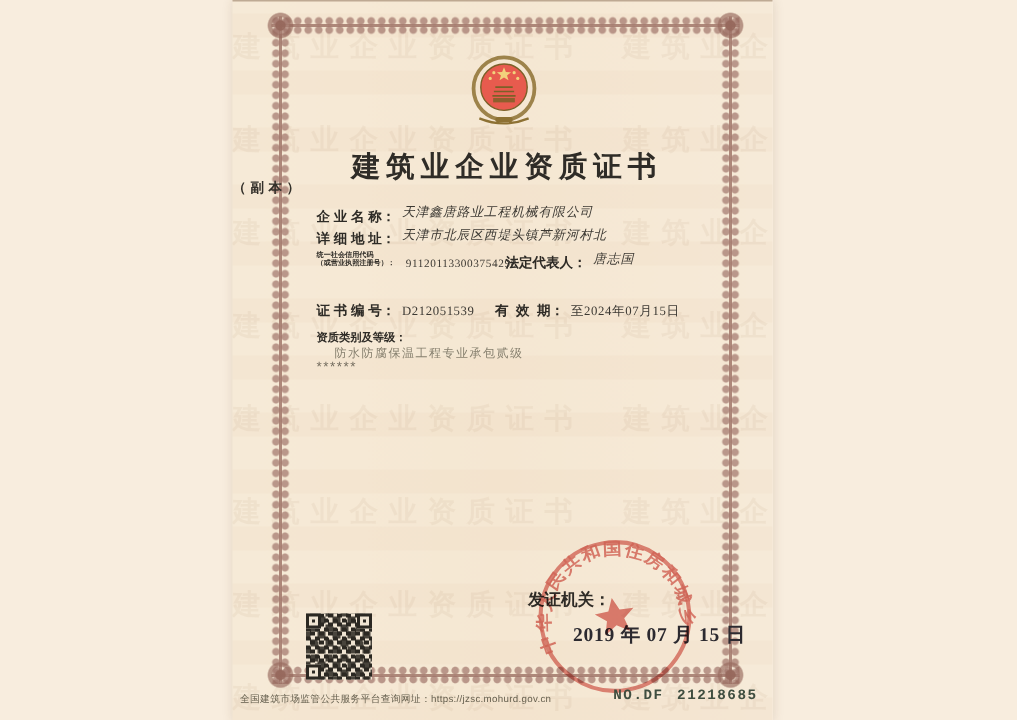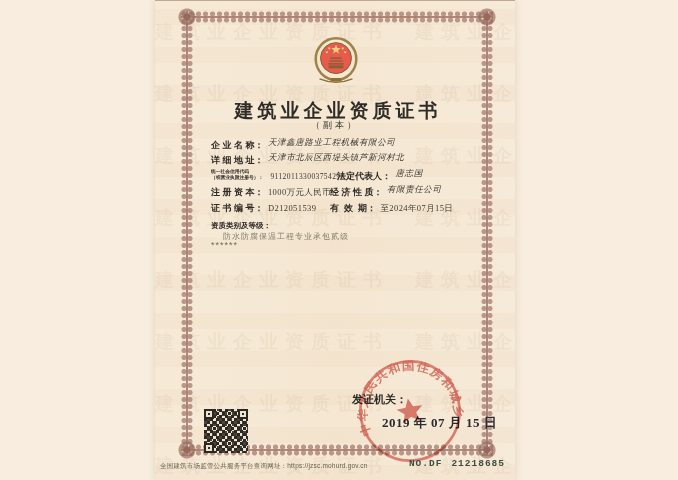--- a/index.html
+++ b/index.html
@@ -40,22 +40,22 @@
       radial-gradient(circle at 50% 50%, rgba(150,104,92,.95) 0 3px, rgba(150,104,92,0) 4px),
       radial-gradient(circle at 50% 50%, rgba(0,0,0,0) 5px, rgba(150,104,92,.65) 6px, rgba(150,104,92,.65) 8px, rgba(0,0,0,0) 9px);}
   .c-tl{left:-4px;top:-4px;} .c-tr{right:-4px;top:-4px;}
   .c-bl{left:-4px;bottom:-4px;} .c-br{right:-4px;bottom:-4px;}
 
   
   .emblem{position:absolute;left:152px;top:35px;}
   .title{position:absolute;left:0;top:94px;width:100%;margin:3px;text-align:center;
     font-size:19px;font-weight:bold;letter-spacing:4px;color:#2f2c27;
     font-family:"Liberation Sans",sans-serif;}
-  .subtitle{position:absolute;left:0;top:118px;width:100%;text-align:center;
-    font-size:9px;font-weight:normal;letter-spacing:3px;color:#33302a;}
+  .subtitle{position:absolute;left:0;top:118px;width:100%;
+    font-size:9px;font-weight:bold;letter-spacing:3px;color:#33302a;}
 
   
   .row{position:absolute;left:56px;white-space:nowrap;color:#2e2b26;}
   .lbl{font-weight:bold;font-size:9px;white-space:pre;color:#2e2b26;}
   .val{font-size:8.5px;color:#3c3933;}
   .hand{font-family:"Liberation Serif",serif;font-style:italic;letter-spacing:.6px;}
   .print{font-family:"Liberation Serif",serif;letter-spacing:.4px;}
   .raise{position:relative;top:-3px;}
   .c2{position:absolute;left:119px;top:0;}
   .tinylbl{display:inline-block;vertical-align:middle;font-weight:bold;
@@ -148,28 +148,20 @@
 
     <div class="row r3">
       <span class="tinylbl"><i style="display:block;font-style:normal">统一社会信用代码</i><i style="display:block;font-style:normal">（或营业执照注册号）：</i></span>
       <span class="val print" style="font-size:7.5px">911201133003754298</span>
       <span class="c2" style="left:126px">
         <span class="lbl">法定代表人：</span>
         <span class="val hand raise">唐志国</span>
       </span>
     </div>
 
-    <div class="row r4">
-      <span class="lbl">注 册 资 本：</span>
-      <span class="val print">1000万元人民币</span>
-      <span class="c2">
-        <span class="lbl">经 济 性 质：</span>
-        <span class="val hand raise">有限责任公司</span>
-      </span>
-    </div>
 
     <div class="row r5">
       <span class="lbl">证 书 编 号：</span>
       <span class="val print">D212051539</span>
       <span class="c2">
         <span class="lbl">有  效  期：</span>
         <span class="val print">至2024年07月15日</span>
       </span>
     </div>
 

